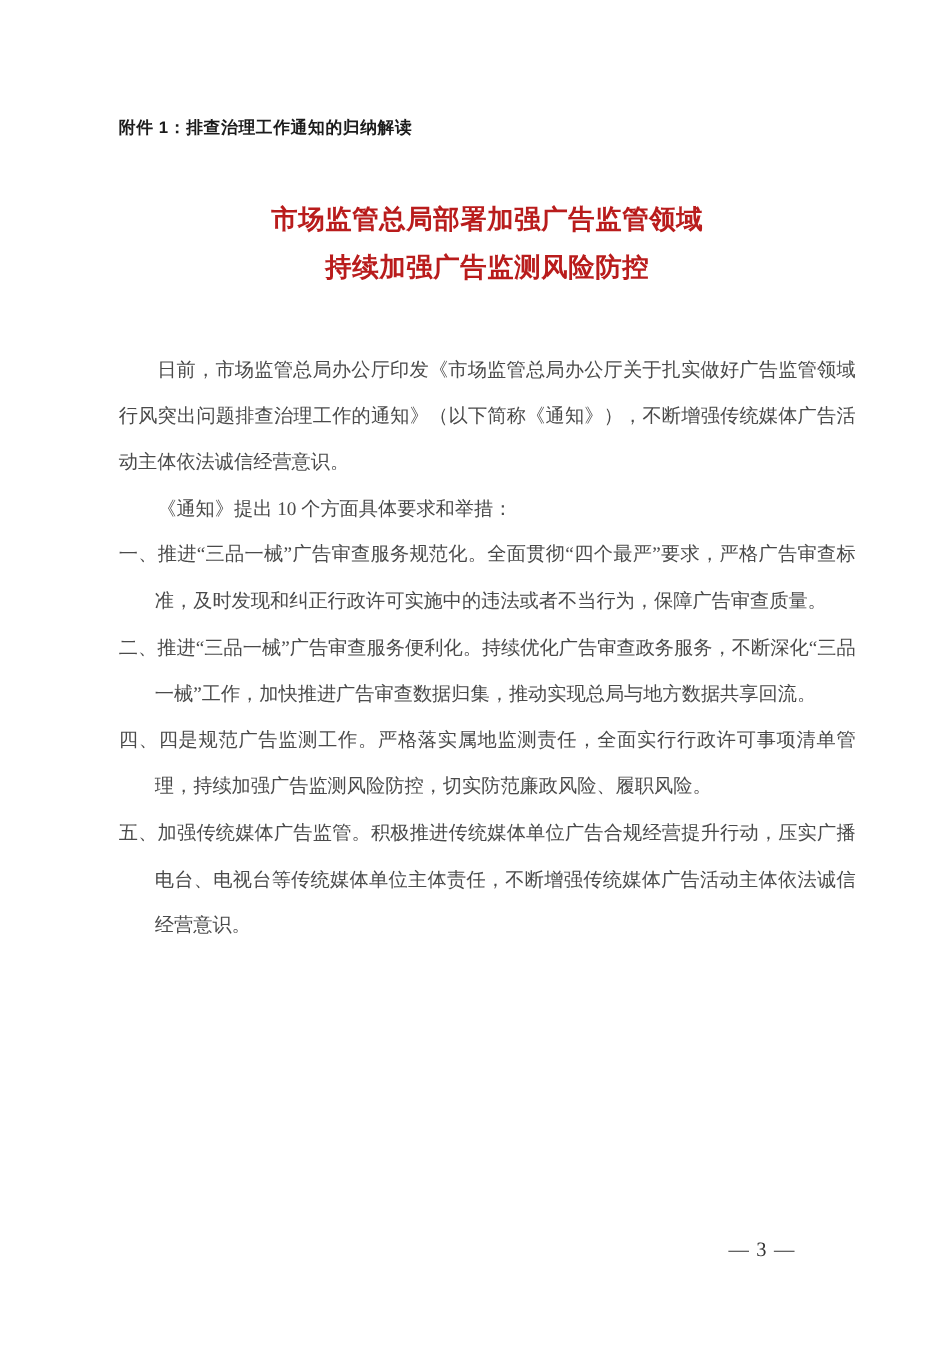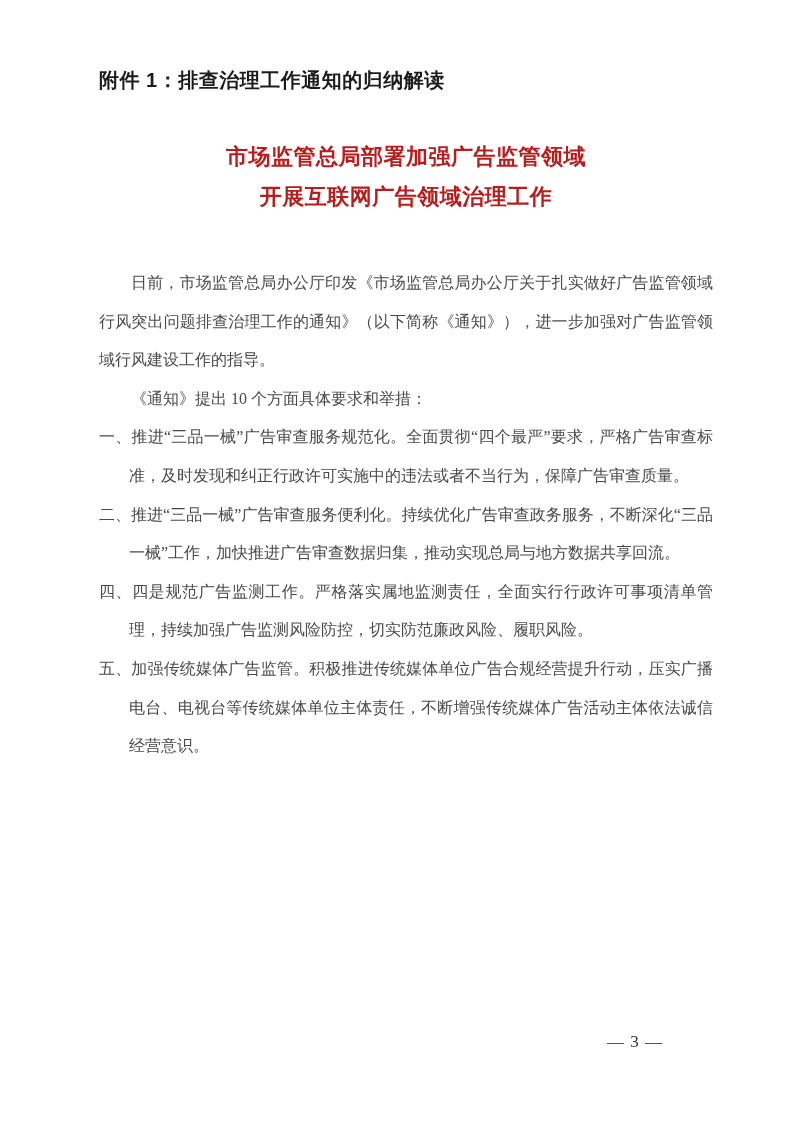--- a/index.html
+++ b/index.html
@@ -17,24 +17,24 @@
   .page {
     position: absolute;
     inset: 0;
     background: #ffffff;
   }
   .content {
     padding-left: 99px;
     padding-right: 80px;
   }
   .attachment-header {
-    margin-top: 66px;
+    margin-top: 92px;
     font-family: "Liberation Sans", "DejaVu Sans", sans-serif;
     font-weight: 700;
-    font-size: 20px;
+    font-size: 14px;
     line-height: 28px;
     color: #1c1c1c;
     letter-spacing: 0.5px;
   }
   .doc-title {
     margin: 43px 0 0 0;
     text-align: center;
     font-family: "Liberation Serif", "DejaVu Serif", serif;
     font-weight: 700;
     font-size: 22px;
@@ -81,26 +81,26 @@
 </head>
 <body>
 
 <div class="page">
   <div class="content">
 
     <div class="attachment-header">附件 1：排查治理工作通知的归纳解读</div>
 
     <h1 class="doc-title">
       <span class="t-line">市场监管总局部署加强广告监管领域</span>
-      <span class="t-line">开展互联网广告领域治理工作</span>
+      <span class="t-line">持续加强广告监测风险防控</span>
     </h1>
 
     <div class="body-text">
 
-      <p class="para-indent">日前，市场监管总局办公厅印发《市场监管总局办公厅关于扎实做好广告监管领域行风突出问题排查治理工作的通知》（以下简称《通知》），进一步加强对广告监管领域行风建设工作的指导。</p>
+      <p class="para-indent">日前，市场监管总局办公厅印发《市场监管总局办公厅关于扎实做好广告监管领域行风突出问题排查治理工作的通知》（以下简称《通知》），不断增强传统媒体广告活动主体依法诚信经营意识。</p>
 
       <p class="para-indent">《通知》提出 10 个方面具体要求和举措：</p>
 
       <p class="item"><span class="item-num">一、</span><span>推进“三品一械”广告审查服务规范化。全面贯彻“四个最严”要求，严格广告审查标准，及时发现和纠正行政许可实施中的违法或者不当行为，保障广告审查质量。</span></p>
 
       <p class="item"><span class="item-num">二、</span><span>推进“三品一械”广告审查服务便利化。持续优化广告审查政务服务，不断深化“三品一械”工作，加快推进广告审查数据归集，推动实现总局与地方数据共享回流。</span></p>
 
 
       <p class="item"><span class="item-num">四、</span><span>四是规范广告监测工作。严格落实属地监测责任，全面实行行政许可事项清单管理，持续加强广告监测风险防控，切实防范廉政风险、履职风险。</span></p>
 

